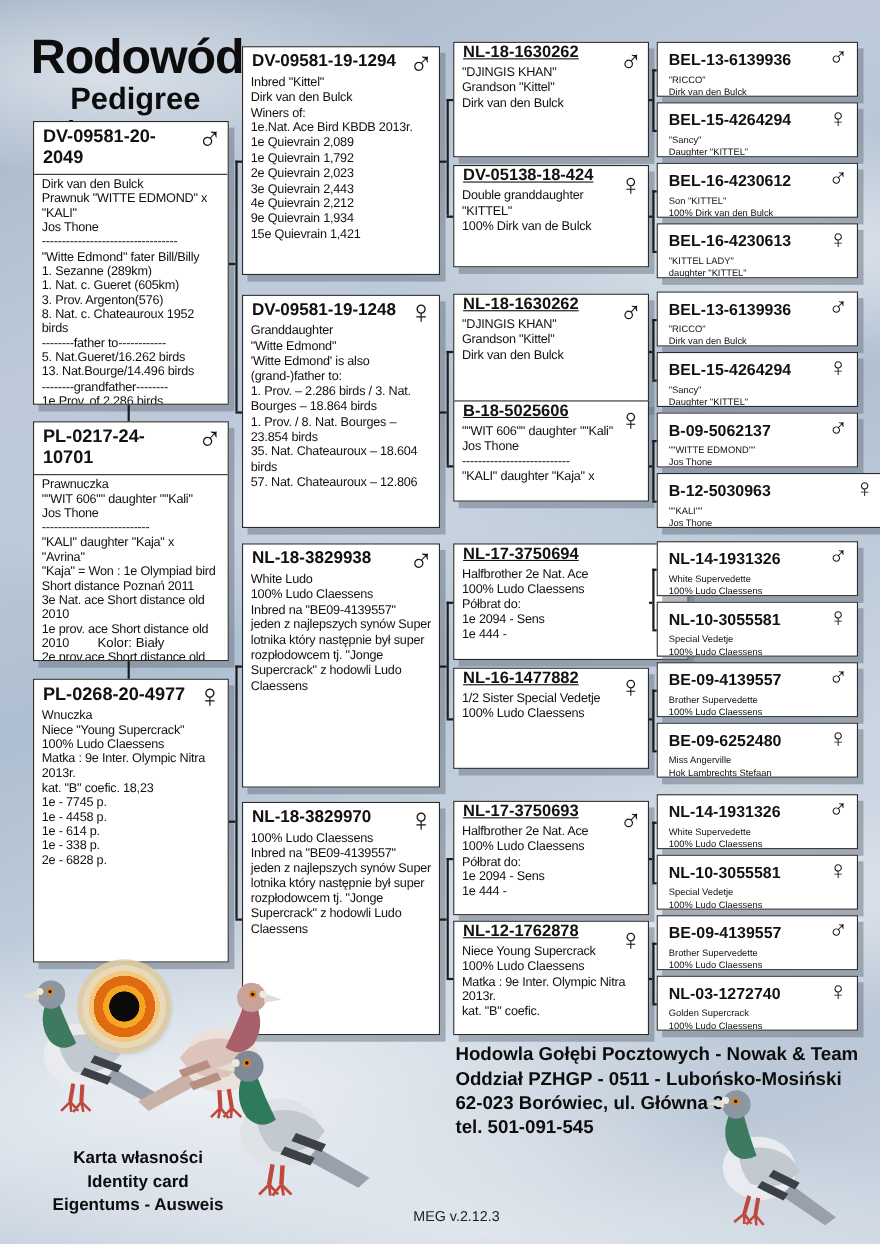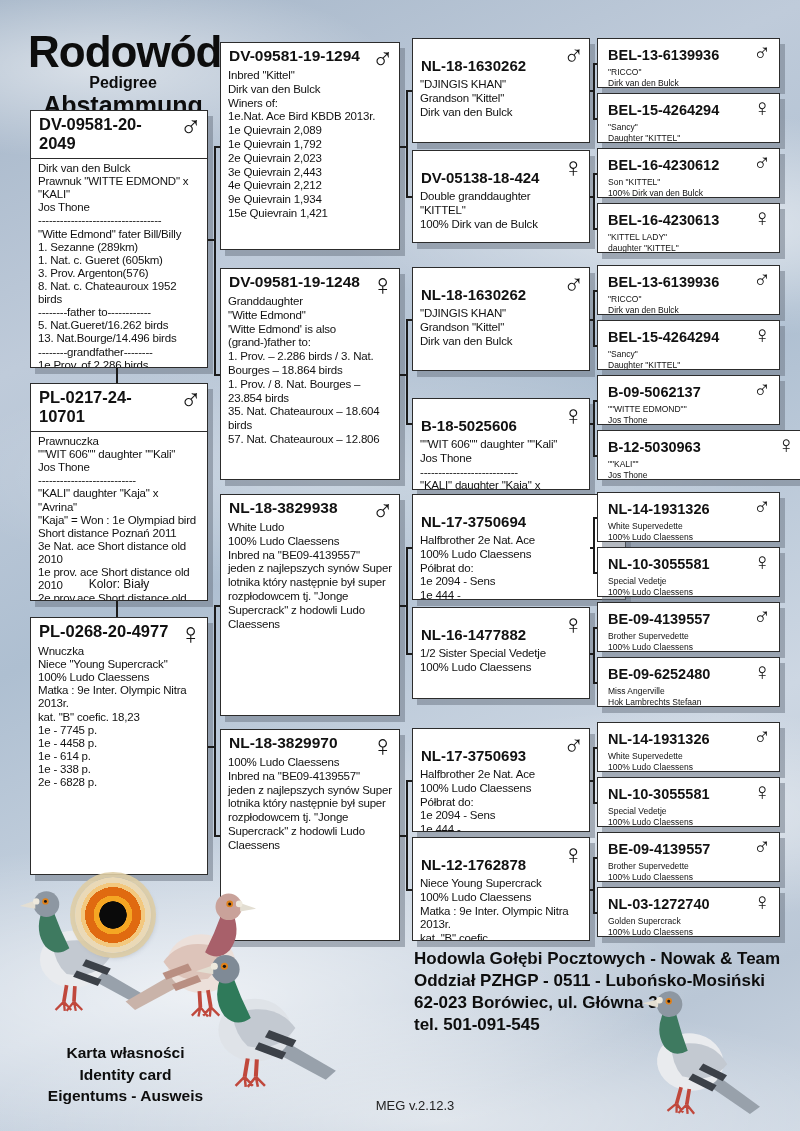--- a/index.html
+++ b/index.html
@@ -11,33 +11,33 @@
       radial-gradient(ellipse 520px 160px at 88% 20%, rgba(255,255,255,.6), transparent 70%),
       radial-gradient(ellipse 600px 170px at 45% 42%, rgba(255,255,255,.35), transparent 70%),
       radial-gradient(ellipse 700px 220px at 25% 88%, rgba(255,255,255,.65), transparent 70%),
       radial-gradient(ellipse 500px 150px at 85% 72%, rgba(255,255,255,.5), transparent 70%),
       radial-gradient(ellipse 650px 170px at 55% 99%, rgba(255,255,255,.55), transparent 70%),
       linear-gradient(155deg,#a3b4c7 0%,#bfcbda 25%,#aebfd1 45%,#cdd7e3 70%,#bac7d6 88%,#ccd6e2 100%);
   }
   
   .title{position:absolute;left:28px;top:30px;width:190px;text-align:center;color:#0d0d0d;}
   .title .t1{font-size:44px;font-weight:800;letter-spacing:-1px;line-height:1;}
-  .title .t2{font-size:16px;font-weight:800;line-height:1.15;}
+  .title .t2{font-size:28px;font-weight:800;line-height:1.15;}
   .title .t3{font-size:25px;font-weight:800;line-height:1.05;}
   
   .pbox{position:absolute;background:#fff;border:1.5px solid #2c2c2c;
         box-shadow:5px 6px 0 rgba(105,115,130,.5);box-sizing:border-box;overflow:hidden;color:#111;}
   .hdr{position:relative;font-weight:bold;padding:4px 30px 1px 8px;}
   .hdr-rule .hdr{border-bottom:1.5px solid #2c2c2c;padding-bottom:5px;}
   .sex{position:absolute;right:5px;top:1px;font-weight:400;line-height:1;}
   .bd{padding:3px 7px 0 7px;white-space:pre-line;letter-spacing:-0.2px;}
   .note{position:absolute;bottom:9px;left:0;right:0;text-align:center;}
   .g1 .hdr{font-size:16.5px;}   .g1 .bd{font-size:11.5px;line-height:1.14;} .g1 .sex{font-size:30px;} .g1 .note{font-size:12px;}
   .g2 .hdr{font-size:15.5px;}   .g2 .bd{font-size:11.5px;line-height:1.2;}  .g2 .sex{font-size:30px;}
-  .g3 .hdr{font-size:15px;padding-top:18px;} .g3 .bd{font-size:11.5px;line-height:1.2;} .g3 .sex{font-size:28px;top:3px;}
+  .g3 .hdr{font-size:15px;padding-top:0;text-decoration:underline;} .g3 .bd{font-size:11.5px;line-height:1.2;} .g3 .sex{font-size:28px;top:3px;}
   .g4 .hdr{font-size:14.5px;padding-top:8px;padding-left:10px;} .g4 .bd{font-size:8.5px;line-height:1.3;padding-left:10px;letter-spacing:0;} .g4 .sex{font-size:24px;top:2px;right:8px;}
   
   .hl,.vl{position:absolute;background:#1c1c1c;}
   .hl{height:1.5px;} .vl{width:1.5px;}
   
   .contact{position:absolute;left:414px;top:948px;width:385px;font-size:17px;font-weight:bold;color:#0d0d0d;line-height:1.3;}
   .identity{position:absolute;left:28px;top:1042px;width:195px;text-align:center;font-size:15.5px;font-weight:bold;color:#0d0d0d;line-height:1.4;}
   .version{position:absolute;left:340px;top:1098px;width:150px;text-align:center;font-size:13px;color:#222;}
   
   .pigeon{position:absolute;}
@@ -160,21 +160,21 @@
     <div class="bd">Double granddaughter
 "KITTEL"
 100% Dirk van de Bulck</div>
   </div>
   <div class="pbox g3" style="left:412px;top:267px;width:178px;height:104px">
     <div class="hdr"><span>NL-18-1630262</span><span class="sex">♂</span></div>
     <div class="bd">"DJINGIS KHAN"
 Grandson "Kittel"
 Dirk van den Bulck</div>
   </div>
-  <div class="pbox g3" style="left:412px;top:398px;width:178px;height:92px">
+  <div class="pbox g3" style="left:412px;top:364px;width:178px;height:92px">
     <div class="hdr"><span>B-18-5025606</span><span class="sex">♀</span></div>
     <div class="bd">""WIT 606"" daughter ""Kali"
 Jos Thone
 ---------------------------
  "KALI" daughter "Kaja" x</div>
   </div>
   <div class="pbox g3" style="left:412px;top:494px;width:214px;height:106px">
     <div class="hdr"><span>NL-17-3750694</span><span class="sex">♂</span></div>
     <div class="bd">Halfbrother 2e Nat. Ace
 100% Ludo Claessens

